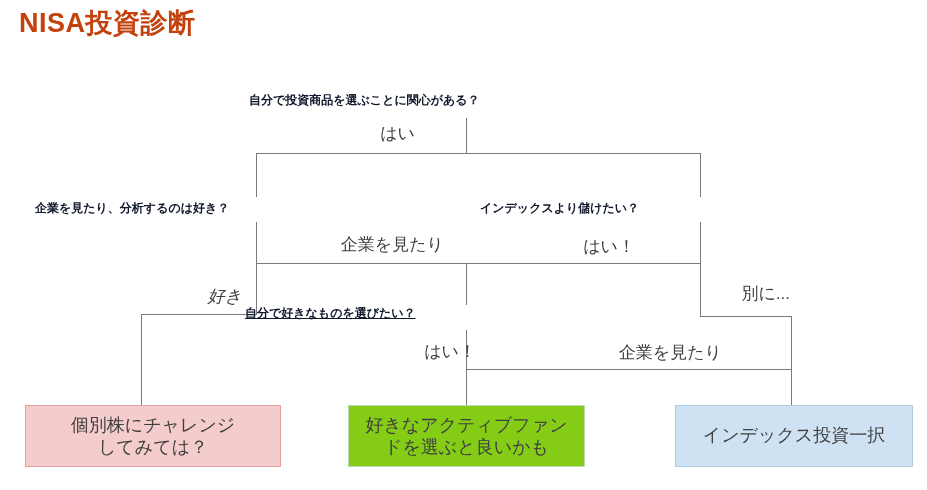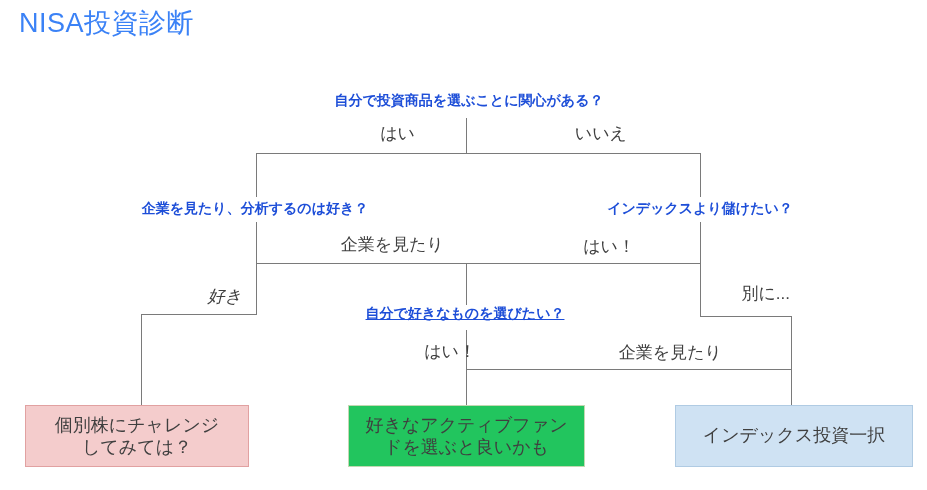--- a/index.html
+++ b/index.html
@@ -5,28 +5,28 @@
   html,body{margin:0;padding:0;background:#ffffff;}
   #stage{
     position:relative;
     width:927px;height:490px;
     background:#ffffff;
     font-family:"Liberation Sans","DejaVu Sans",sans-serif;
     overflow:hidden;
   }
   .title{
     position:absolute;left:19px;top:5px;
-    font-size:27px;font-weight:normal;color:#3b82f6;
+    font-size:27px;font-weight:bold;color:#c2410c;
     letter-spacing:0.5px;
   }
   .ln{position:absolute;background:#7a7a7a;}
   .q{
     position:absolute;
-    font-size:14px;font-weight:bold;color:#1d4ed8;
-    text-align:center;white-space:nowrap;
+    font-size:12px;font-weight:bold;color:#0f172a;
+    text-align:left;white-space:nowrap;
   }
   .lbl{
     position:absolute;
     font-size:17px;color:#3f3f3f;
     text-align:right;white-space:nowrap;
   }
   .result{
     position:absolute;top:405px;height:62px;
     display:flex;align-items:center;justify-content:center;
     text-align:center;
@@ -61,32 +61,31 @@
 
   <div class="ln" style="left:466px;top:330px;width:1px;height:75px;"></div>
   <div class="ln" style="left:466px;top:369px;width:326px;height:1px;"></div>
 
   <div class="q" style="left:249px;top:92px;width:440px;">自分で投資商品を選ぶことに関心がある？</div>
   <div class="q" style="left:35px;top:200px;width:440px;">企業を見たり、分析するのは好き？</div>
   <div class="q" style="left:480px;top:200px;width:440px;">インデックスより儲けたい？</div>
   <div class="q" style="left:245px;top:305px;width:440px;text-decoration:underline;">自分で好きなものを選びたい？</div>
 
   <div class="lbl" style="left:315px;top:122px;width:100px;">はい</div>
-  <div class="lbl" style="left:527px;top:122px;width:100px;">いいえ</div>
 
   <div class="lbl" style="left:294px;top:233px;width:150px;">企業を見たり</div>
   <div class="lbl" style="left:142px;top:285px;width:100px;font-style:italic;">好き</div>
 
   <div class="lbl" style="left:515px;top:235px;width:120px;">はい！</div>
   <div class="lbl" style="left:690px;top:282px;width:100px;">別に...</div>
 
   <div class="lbl" style="left:356px;top:340px;width:120px;">はい！</div>
   <div class="lbl" style="left:522px;top:341px;width:200px;">企業を見たり</div>
 
-  <div class="result" style="left: 25px; width: 224px; background-color: rgb(244, 204, 204); border-color: rgb(225, 161, 161);">個別株にチャレンジ
+  <div class="result" style="left: 25px; width: 256px; background-color: rgb(244, 204, 204); border-color: rgb(225, 161, 161);">個別株にチャレンジ
 してみては？</div>
 
-  <div class="result" style="left: 348px; width: 237px; background-color: #22c55e; border-color: rgb(194, 216, 178);">好きなアクティブファン
+  <div class="result" style="left: 348px; width: 237px; background-color: #84cc16; border-color: rgb(194, 216, 178);">好きなアクティブファン
 ドを選ぶと良いかも</div>
 
   <div class="result" style="left: 675px; width: 238px; background-color: rgb(207, 226, 243); border-color: rgb(176, 203, 227); font-family: Liberation Mono, monospace;">インデックス投資一択</div>
 
 </div>
 
 </body></html>

